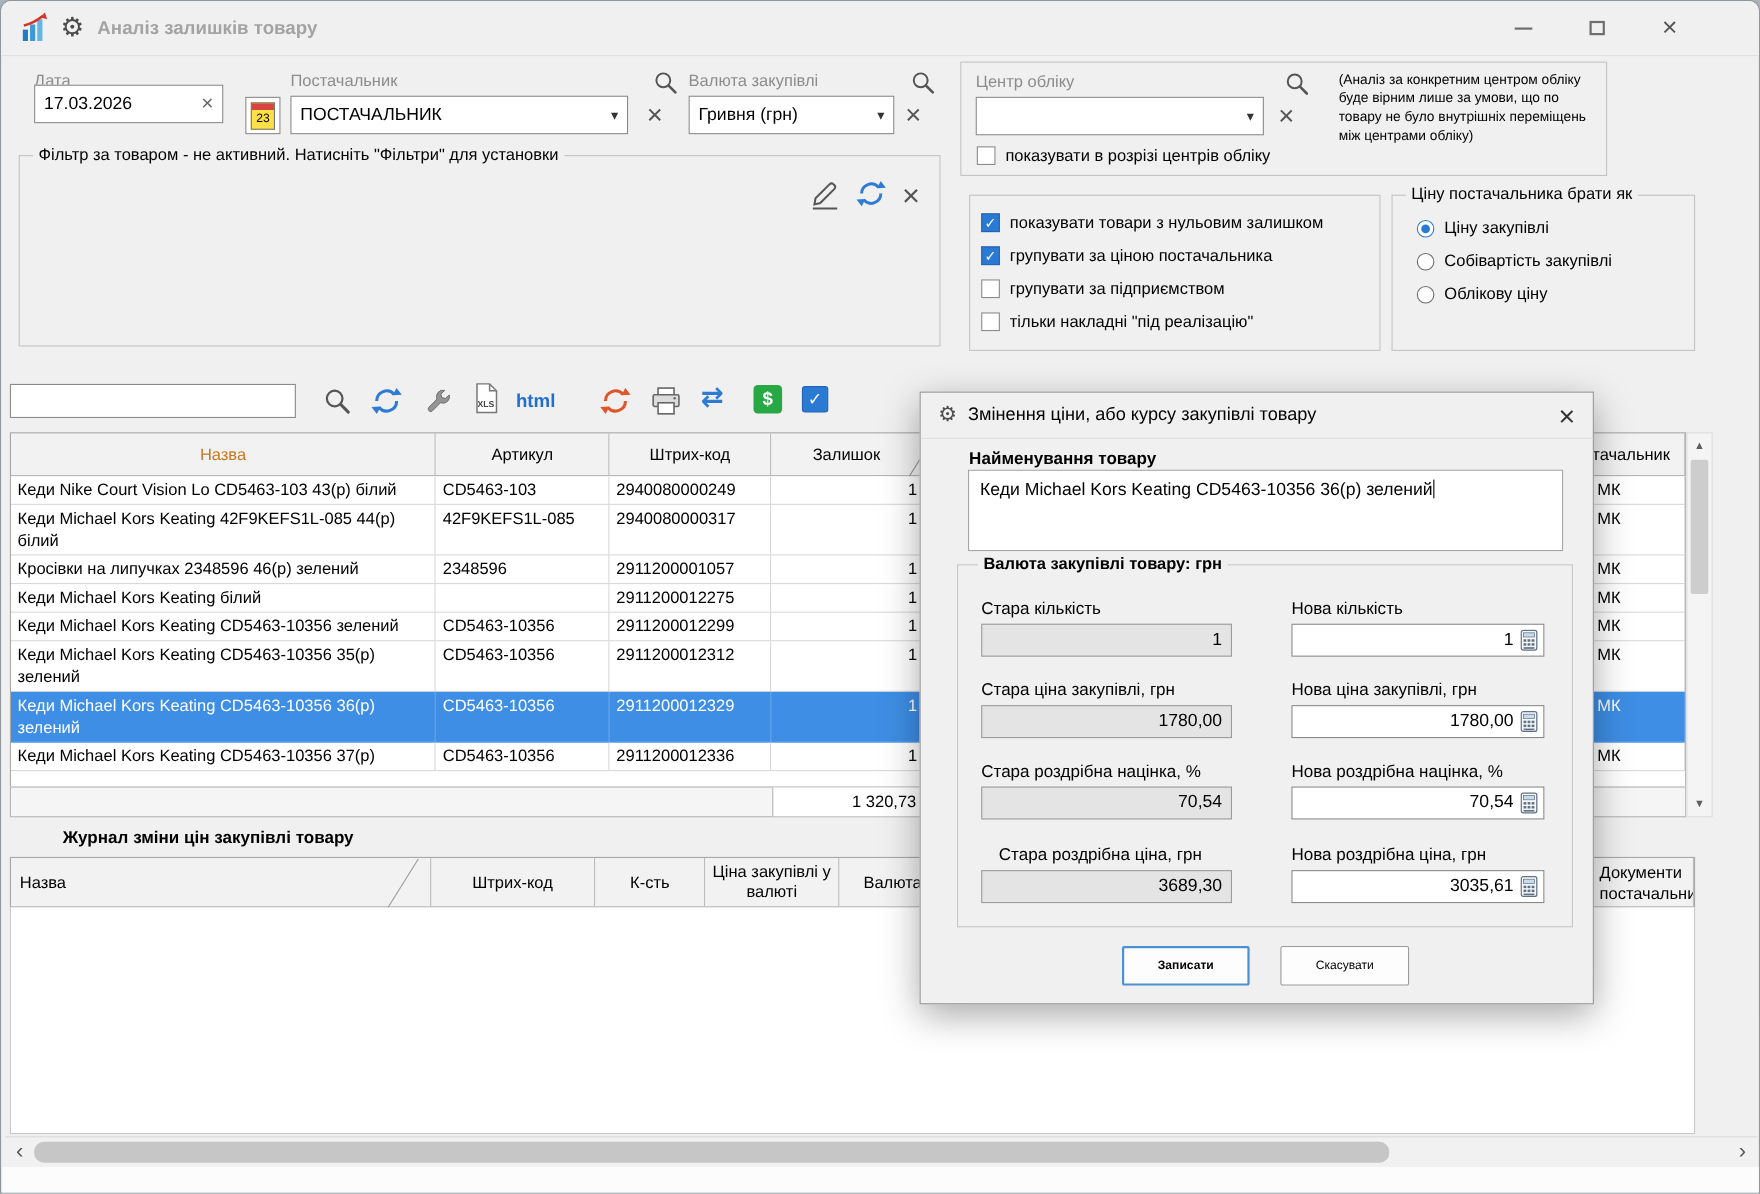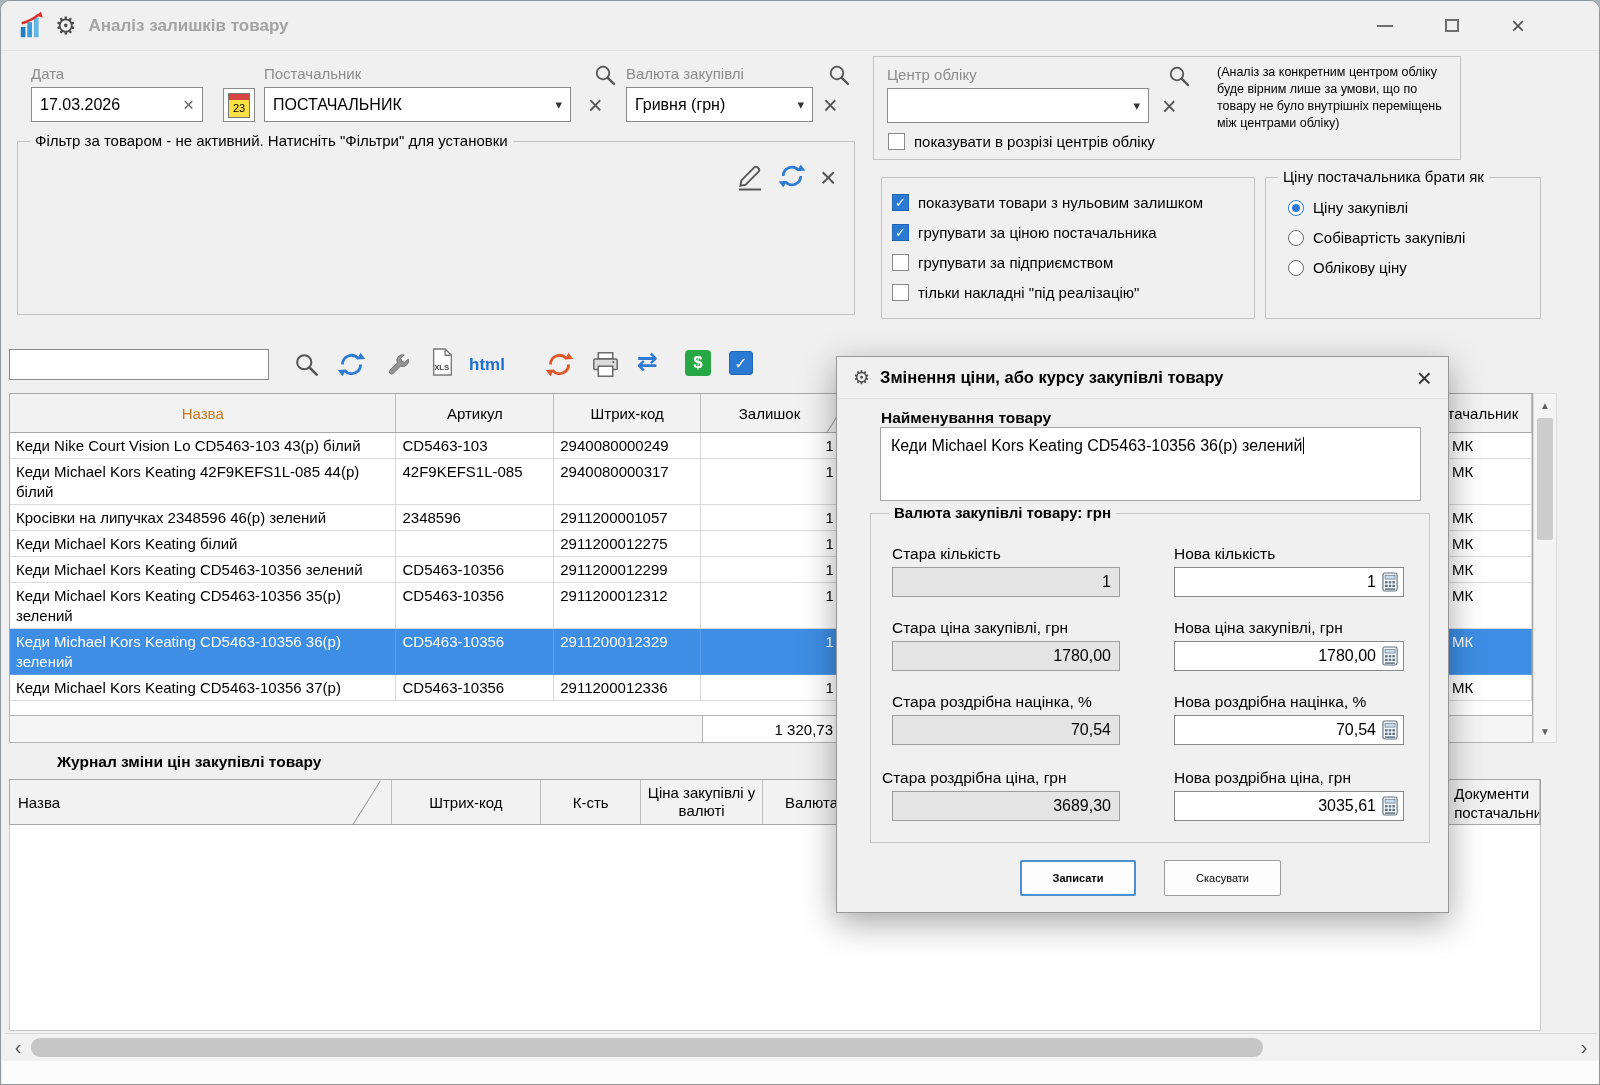--- a/index.html
+++ b/index.html
@@ -73,21 +73,21 @@
         color:#5f5f5f;font-size:10px}
   .vthumb{position:absolute;left:3px;width:16px;background:#cdcdcd;border-radius:2px}
   .hscroll{position:absolute;background:#f1f1f1;border-top:1px solid #dadada}
   .hbtn{position:absolute;top:0;height:100%;width:26px;display:flex;align-items:center;justify-content:center;
         color:#555;font-size:20px}
   .hthumb{position:absolute;top:4px;height:19px;background:#c6c6c6;border-radius:9px}
   
   .dialog{position:absolute;left:835px;top:355px;width:613px;height:557px;background:#f0f0f0;
           border:1px solid #979797;box-shadow:0 10px 32px rgba(0,0,0,.35);z-index:20}
   .dlg-titlebar{height:42px;display:flex;align-items:center;padding:0 16px;border-bottom:1px solid #dedede}
-  .dlg-title{font-weight:bold;font-size:16.5px;margin-left:10px}
+  .dlg-title{font-weight:normal;font-size:16.5px;margin-left:10px}
   .dlg-close{margin-left:auto;font-size:26px;color:#333;line-height:1}
   .dlg-lbl{position:absolute;font-size:15.5px}
   .bold{font-weight:bold}
   .dlg-textarea{position:absolute;left:43px;top:70px;width:541px;height:74px;background:#fff;
                 border:1px solid #a6a6a6;padding:7px 10px;font-size:16px;line-height:21px}
   .caret{display:inline-block;width:1px;height:17px;background:#000;margin-left:1px;vertical-align:-3px}
   .fld-old{position:absolute;width:228px;height:30px;background:#e4e4e4;border:1px solid #9c9c9c;
            display:flex;align-items:center;justify-content:flex-end;padding:0 8px;font-size:16px}
   .fld-new{position:absolute;width:230px;height:30px;background:#fff;border:1px solid #8a8a8a;
            display:flex;align-items:center;padding:0 4px 0 8px;font-size:16px}
@@ -118,21 +118,21 @@
           <div class="ctl-min"></div>
         </div>
       <div>
           <div class="ctl-max"></div>
         </div>
       <div class="ctl-close">×</div>
     </div>
   </div>
 
   <div class="lbl" style="left:30px;top:64px">Дата</div>
-  <div class="input" style="left:30px;top:86px;width:172px;height:35px">
+  <div class="input" style="left:30px;top:76px;width:172px;height:35px">
     <span>17.03.2026</span>
     <span class="xin">×</span>
   </div>
   <div class="input" style="left:222px;top:87px;width:32px;height:34px;padding:0;justify-content:center">
     <div style="width:22px;height:25px;border:1px solid #777;background:#fde047">
       <div style="height:6px;background:#d64541"></div>
       <div style="font-size:11px;text-align:center;line-height:17px">23</div>
     </div>
   </div>
 
@@ -469,21 +469,21 @@
             <rect x="7.1" y="9.6" width="2.7" height="2.4"></rect>
             <rect x="11" y="9.6" width="2.7" height="2.4"></rect>
             <rect x="3.2" y="13.4" width="2.7" height="2.4"></rect>
             <rect x="7.1" y="13.4" width="2.7" height="2.4"></rect>
             <rect x="11" y="13.4" width="2.7" height="2.4"></rect>
             <rect x="3.2" y="17.2" width="10.5" height="1.6"></rect>
           </g>
         </svg>
     </div>
 
-    <div class="dlg-lbl" style="left:45px;top:412px">Стара роздрібна ціна, грн</div>
+    <div class="dlg-lbl" style="left:71px;top:412px">Стара роздрібна ціна, грн</div>
     <div class="fld-old" style="left:55px;top:434px">3689,30</div>
     <div class="dlg-lbl" style="left:337px;top:412px">Нова роздрібна ціна, грн</div>
     <div class="fld-new" style="left:337px;top:434px">
       <span class="val">3035,61</span>
       <svg viewBox="0 0 18 21" width="17" height="20">
           <rect x="1" y="1" width="15" height="19" rx="2" fill="#f7f9fb" stroke="#5f7184" stroke-width="1.2"></rect>
           <rect x="3.2" y="3.4" width="10.6" height="4" fill="#c9dcee" stroke="#5f7184" stroke-width="0.7"></rect>
           <g fill="#5f7184">
             <rect x="3.2" y="9.6" width="2.7" height="2.4"></rect>
             <rect x="7.1" y="9.6" width="2.7" height="2.4"></rect>

